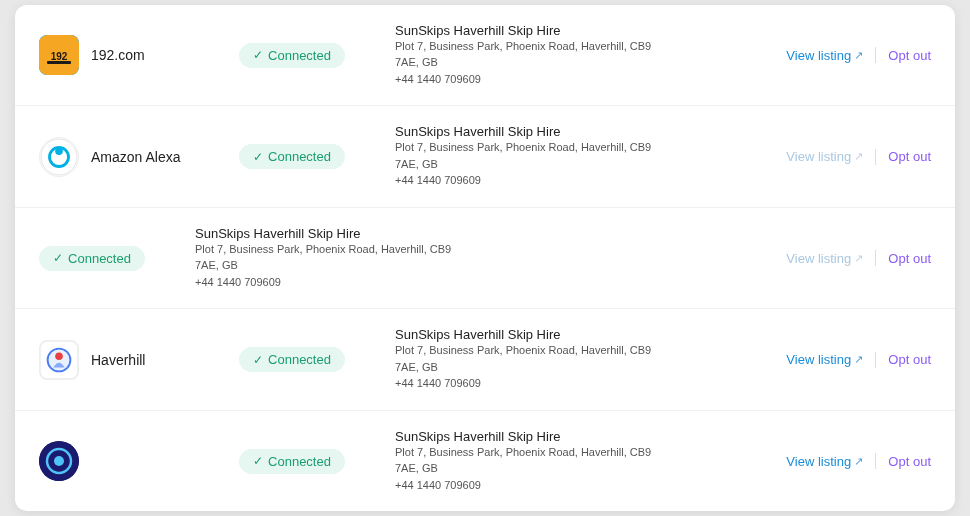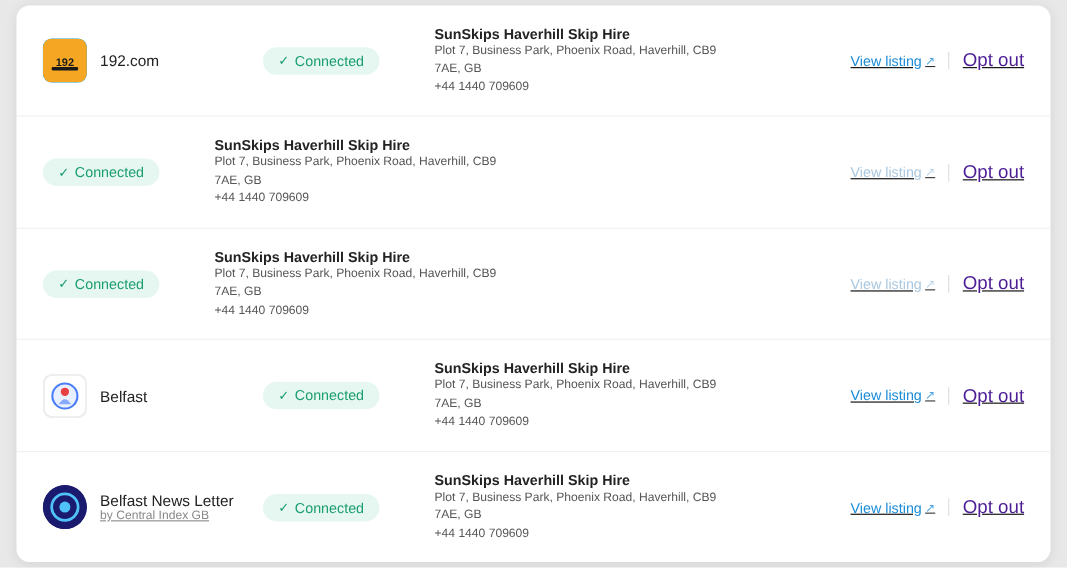--- a/index.html
+++ b/index.html
@@ -78,36 +78,35 @@
     }
     .badge-connected .check {
       font-size: 12px;
     }
     .col-listing-info {
       flex: 1;
       padding-left: 16px;
     }
     .listing-name {
       font-size: 13px;
-      font-weight: 700;
+      font-weight: 400;
       color: #222;
     }
     .listing-address {
       font-size: 11px;
       color: #555;
       line-height: 1.5;
     }
     .col-actions {
       display: flex;
       align-items: center;
       gap: 0;
       flex-shrink: 0;
       width: 200px;
       justify-content: flex-end;
-      text-decoration: underline;
     }
     .action-view {
       font-size: 13px;
       color: #1a8cd8;
       text-decoration: none;
       display: inline-flex;
       align-items: center;
       gap: 3px;
       padding-right: 12px;
     }
@@ -118,22 +117,22 @@
       font-size: 11px;
       opacity: 0.8;
     }
     .divider-v {
       width: 1px;
       height: 16px;
       background: #ddd;
       margin: 0 12px 0 0;
     }
     .action-optout {
-      font-size: 17px;
-      color: #4c1d95;
+      font-size: 13px;
+      color: #8b5cf6;
       text-decoration: none;
     }
     
     .logo-192 {
       background: #0ea5e9;
       border-radius: 8px;
     }
     .logo-amazon {
       background: #fff;
       border: 1px solid #eee;
@@ -186,20 +185,33 @@
         <span>View listing</span>
         <span class="ext-icon">↗</span>
       </a>
       <div class="divider-v"></div>
       <a href="#" class="action-optout">
         <span>Opt out</span>
       </a>
     </div>
   </div>
     <div class="row">
+    <div class="col-brand">
+      <div class="brand-logo logo-amazon">
+        <svg width="40" height="40" viewBox="0 0 40 40">
+      <circle cx="20" cy="20" r="19" fill="#fff" stroke="#e0e0e0" stroke-width="1"></circle>
+      <circle cx="20" cy="20" r="10" fill="none" stroke="#00b2e3" stroke-width="3"></circle>
+      <circle cx="20" cy="14" r="4" fill="#00b2e3"></circle>
+    </svg>
+      </div>
+      <div class="brand-name-wrap">
+        <span class="brand-name">Amazon Alexa</span>
+
+      </div>
+    </div>
     <div class="col-status">
       <span class="badge-connected">
         <span class="check">✓</span>
         <span>Connected</span>
       </span>
     </div>
     <div class="col-listing-info">
       <div class="listing-name">SunSkips Haverhill Skip Hire</div>
       <div class="listing-address">Plot 7, Business Park, Phoenix Road, Haverhill, CB9<br>7AE, GB<br>+44 1440 709609</div>
     </div>
@@ -240,21 +252,21 @@
     <div class="col-brand">
       <div class="brand-logo logo-aroundme">
         <svg width="40" height="40" viewBox="0 0 40 40">
       <rect width="40" height="40" rx="8" fill="#fff" stroke="#e0e0e0" stroke-width="1"></rect>
       <circle cx="20" cy="20" r="12" fill="#e8f0fe" stroke="#4a7cf7" stroke-width="2"></circle>
       <circle cx="20" cy="16" r="4" fill="#e84040"></circle>
       <path d="M14 28 Q20 18 26 28" fill="#4a7cf7" opacity="0.6"></path>
     </svg>
       </div>
       <div class="brand-name-wrap">
-        <span class="brand-name">Belfast</span>
+        <span class="brand-name">Haverhill</span>
 
       </div>
     </div>
     <div class="col-status">
       <span class="badge-connected">
         <span class="check">✓</span>
         <span>Connected</span>
       </span>
     </div>
     <div class="col-listing-info">
@@ -274,24 +286,20 @@
   </div>
     <div class="row">
     <div class="col-brand">
       <div class="brand-logo logo-belfast">
         <svg width="40" height="40" viewBox="0 0 40 40">
       <circle cx="20" cy="20" r="20" fill="#1a1a6e"></circle>
       <circle cx="20" cy="20" r="12" fill="none" stroke="#4fc3f7" stroke-width="2.5"></circle>
       <circle cx="20" cy="20" r="5" fill="#4fc3f7"></circle>
     </svg>
       </div>
-      <div class="brand-name-wrap">
-        <span class="brand-name">Belfast News Letter</span>
-        <span class="brand-sub"><a href="#">by Central Index GB</a></span>
-      </div>
     </div>
     <div class="col-status">
       <span class="badge-connected">
         <span class="check">✓</span>
         <span>Connected</span>
       </span>
     </div>
     <div class="col-listing-info">
       <div class="listing-name">SunSkips Haverhill Skip Hire</div>
       <div class="listing-address">Plot 7, Business Park, Phoenix Road, Haverhill, CB9<br>7AE, GB<br>+44 1440 709609</div>

